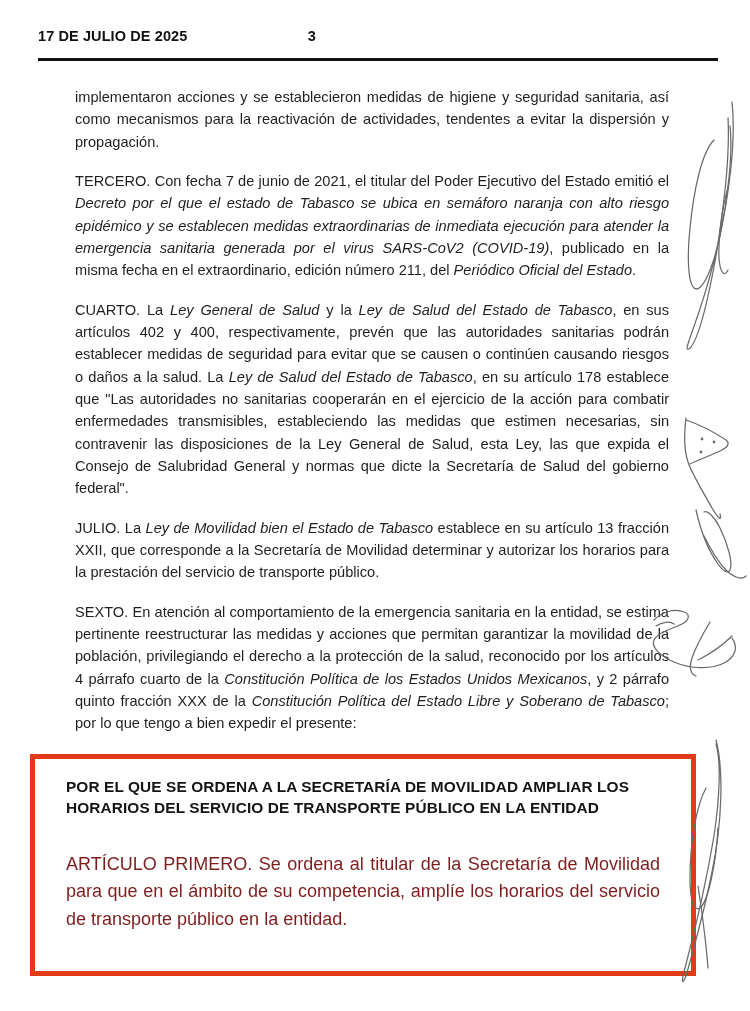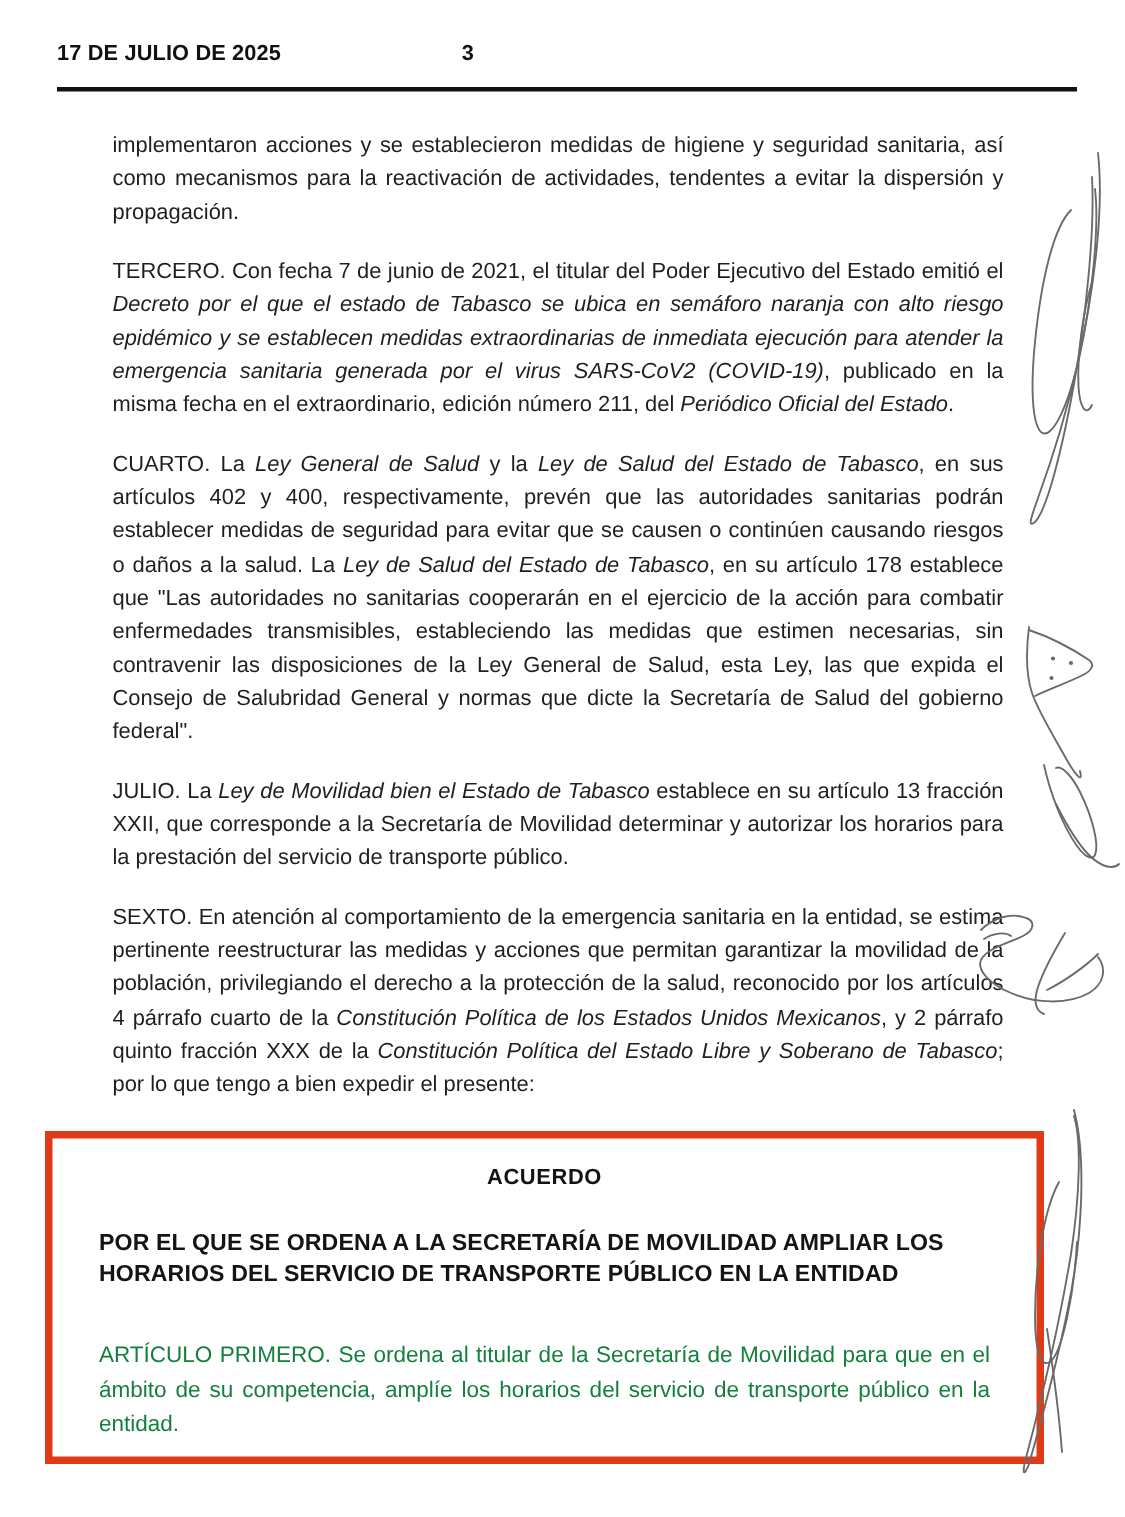--- a/index.html
+++ b/index.html
@@ -108,24 +108,24 @@
   .acuerdo-subtitle {
     margin: 0 0 32px 0;
     font-weight: bold;
     font-size: 15.4px;
     line-height: 1.36;
     letter-spacing: 0.1px;
     color: #141414;
   }
   .acuerdo-article {
     margin: 0;
-    font-size: 15px;
+    font-size: 18px;
     line-height: 1.53;
     text-align: justify;
-    color: #15803d;
+    color: #7f1d1d;
   }
 
   
   .scrawl {
     position: absolute;
     pointer-events: none;
   }
   .scrawl svg { display: block; overflow: visible; }
   .scrawl path, .scrawl circle {
     fill: none;
@@ -156,21 +156,20 @@
   <div class="bodycol" id="body-column">
       <p class="para"><span>implementaron acciones y se establecieron medidas de higiene y seguridad sanitaria, así como mecanismos para la reactivación de actividades, tendentes a evitar la dispersión y propagación.</span></p>
       <p class="para"><span class="lead">TERCERO.</span><span> Con fecha 7 de junio de 2021, el titular del Poder Ejecutivo del Estado emitió el </span><span class="it">Decreto por el que el estado de Tabasco se ubica en semáforo naranja con alto riesgo epidémico y se establecen medidas extraordinarias de inmediata ejecución para atender la emergencia sanitaria generada por el virus SARS-CoV2 (COVID-19)</span><span>, publicado en la misma fecha en el extraordinario, edición número 211, del </span><span class="it">Periódico Oficial del Estado</span><span>.</span></p>
       <p class="para"><span class="lead">CUARTO.</span><span> La </span><span class="it">Ley General de Salud</span><span> y la </span><span class="it">Ley de Salud del Estado de Tabasco</span><span>, en sus artículos 402 y 400, respectivamente, prevén que las autoridades sanitarias podrán establecer medidas de seguridad para evitar que se causen o continúen causando riesgos o daños a la salud. La </span><span class="it">Ley de Salud del Estado de Tabasco</span><span>, en su artículo 178 establece que "Las autoridades no sanitarias cooperarán en el ejercicio de la acción para combatir enfermedades transmisibles, estableciendo las medidas que estimen necesarias, sin contravenir las disposiciones de la Ley General de Salud, esta Ley, las que expida el Consejo de Salubridad General y normas que dicte la Secretaría de Salud del gobierno federal".</span></p>
       <p class="para"><span class="lead">JULIO.</span><span> La </span><span class="it">Ley de Movilidad bien el Estado de Tabasco</span><span> establece en su artículo 13 fracción XXII, que corresponde a la Secretaría de Movilidad determinar y autorizar los horarios para la prestación del servicio de transporte público.</span></p>
       <p class="para"><span class="lead">SEXTO.</span><span> En atención al comportamiento de la emergencia sanitaria en la entidad, se estima pertinente reestructurar las medidas y acciones que permitan garantizar la movilidad de la población, privilegiando el derecho a la protección de la salud, reconocido por los artículos 4 párrafo cuarto de la </span><span class="it">Constitución Política de los Estados Unidos Mexicanos</span><span>, y 2 párrafo quinto fracción XXX de la </span><span class="it">Constitución Política del Estado Libre y Soberano de Tabasco</span><span>; por lo que tengo a bien expedir el presente:</span></p>
     </div>
 
   <div class="acuerdo-box" style="border-color: rgb(224, 59, 22);">
     <div class="acuerdo-inner">
-      <p class="acuerdo-heading">ACUERDO</p>
       <p class="acuerdo-subtitle">POR EL QUE SE ORDENA A LA SECRETARÍA DE MOVILIDAD AMPLIAR LOS HORARIOS DEL SERVICIO DE TRANSPORTE PÚBLICO EN LA ENTIDAD</p>
       <p class="acuerdo-article">
         <span class="lead">ARTÍCULO PRIMERO.</span><span> Se ordena al titular de la Secretaría de Movilidad para que en el ámbito de su competencia, amplíe los horarios del servicio de transporte público en la entidad.</span>
       </p>
     </div>
   </div>
 
   <div class="scrawl" id="scrawl-loop-top">
     <svg width="70" height="260" viewBox="0 0 70 260">
       <path d="M54 6 C58 42, 52 96, 40 148 C32 184, 22 214, 14 236 C9 250, 7 256, 12 252 C20 244, 30 204, 38 160 C46 114, 52 58, 50 22"></path>

